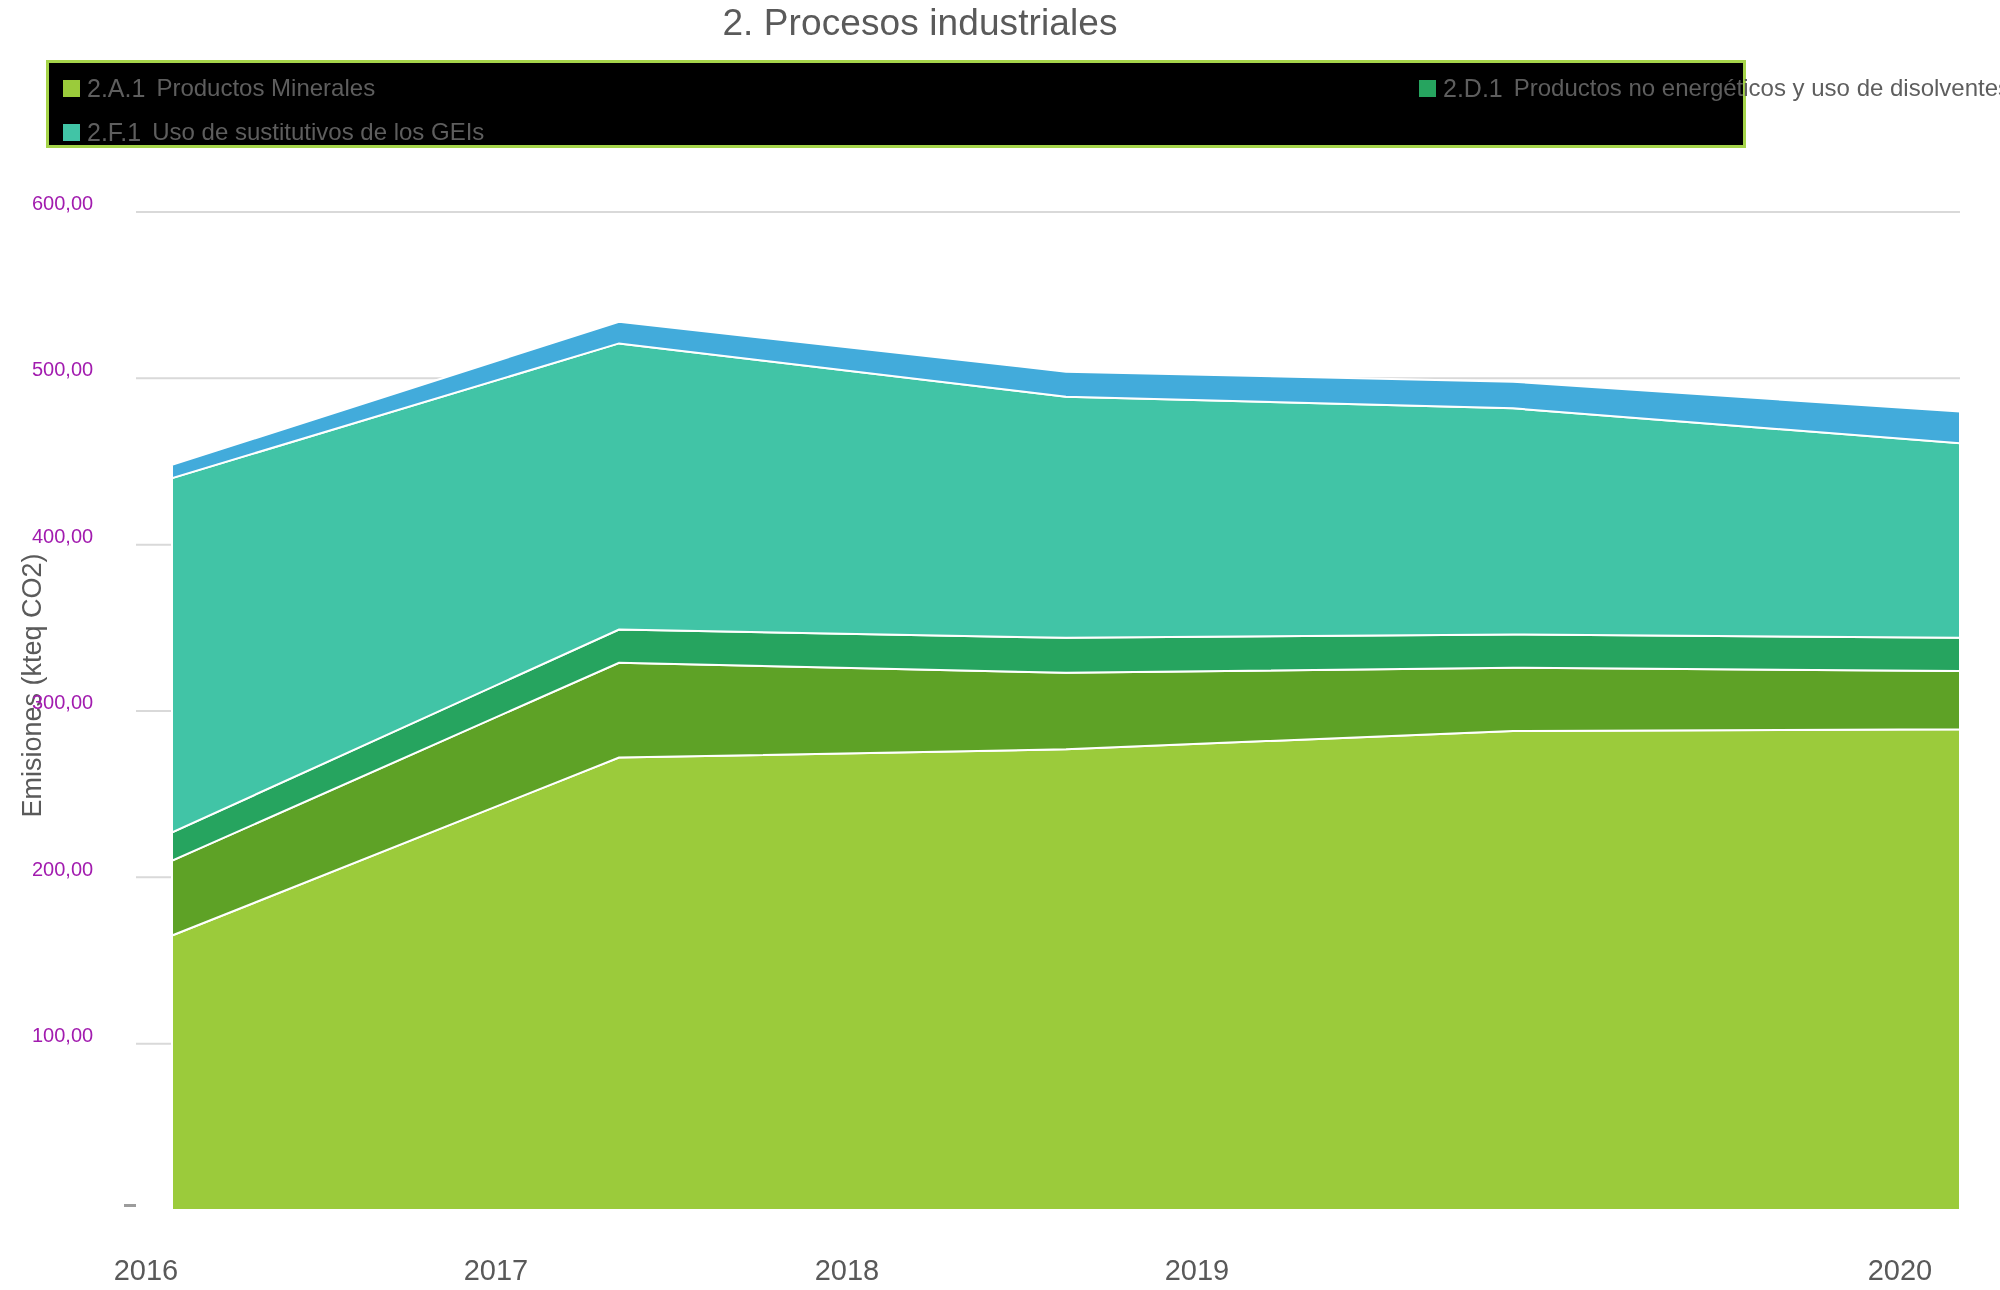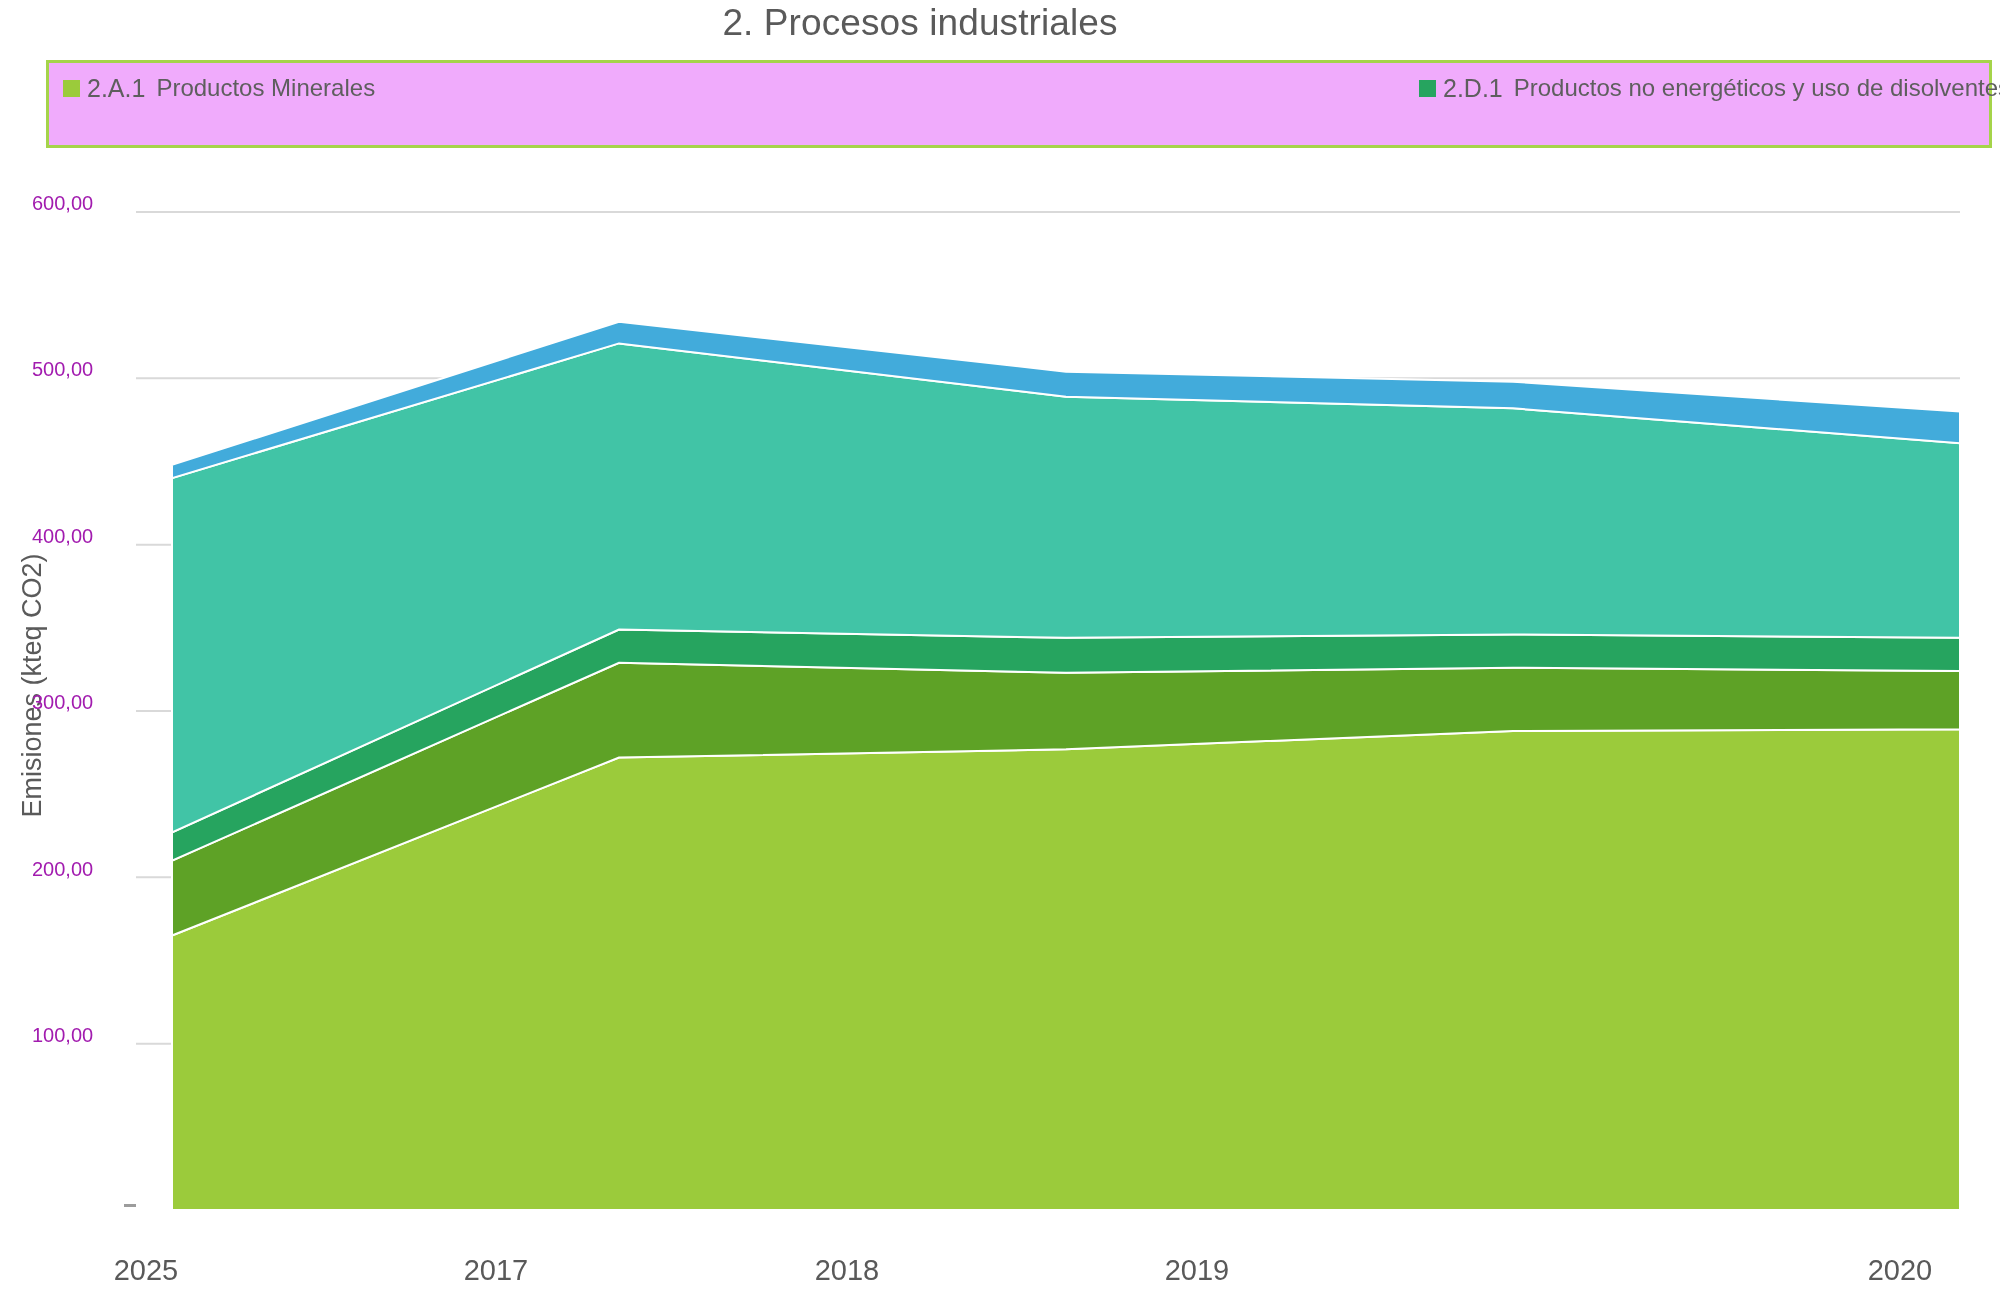--- a/index.html
+++ b/index.html
@@ -27,25 +27,25 @@
     font-weight: 400;
     color: #5a5a5a;
     letter-spacing: 0.1px;
   }
 
   
   #legend {
     position: absolute;
     left: 46px;
     top: 60px;
-    width: 1946px;
+    width: 1700px;
     height: 88px;
     border: 3px solid #a5d44a;
     box-sizing: border-box;
-    background: #f0abfc;
+    background: #000000;
   }
   .legend-row {
     position: absolute;
     left: 0;
     width: 100%;
     height: 44px;
   }
   .legend-row.r1 { top: 3px; }
   .legend-row.r2 { top: 47px; }
   .legend-item {
@@ -137,35 +137,40 @@
       <span class="lg-code">2.A.1</span>
       <span class="lg-label">Productos Minerales</span>
     </div>
     <div class="legend-item i2">
       <span class="swatch" style="background:#26A45F"></span>
       <span class="lg-code">2.D.1</span>
       <span class="lg-label">Productos no energéticos y uso de disolventes</span>
     </div>
   </div>
   <div class="legend-row r2">
+    <div class="legend-item i3">
+      <span class="swatch" style="background:#41C4A6"></span>
+      <span class="lg-code">2.F.1</span>
+      <span class="lg-label">Uso de sustitutivos de los GEIs</span>
+    </div>
   </div>
 </div>
 
 <div id="plot-wrap">
   <div id="y-axis-title">Emisiones (kteq CO2)</div>
 
   <div class="y-tick-label" style="top:42px">600,00</div>
   <div class="y-tick-label" style="top:208px">500,00</div>
   <div class="y-tick-label" style="top:375px">400,00</div>
   <div class="y-tick-label" style="top:541px">300,00</div>
   <div class="y-tick-label" style="top:708px">200,00</div>
   <div class="y-tick-label" style="top:874px">100,00</div>
   <div id="zero-dash"></div>
 
-  <div class="x-tick-label" style="left:56px">2025</div>
+  <div class="x-tick-label" style="left:56px">2016</div>
   <div class="x-tick-label" style="left:406px">2017</div>
   <div class="x-tick-label" style="left:757px">2018</div>
   <div class="x-tick-label" style="left:1107px">2019</div>
   <div class="x-tick-label" style="left:1810px">2020</div>
 
   <svg id="svg-plot" width="2000" height="1140">
     <g id="gridlines">
         <line x1="136" x2="1960" y1="893.6666666666667" y2="893.6666666666667" stroke="#d9d9d9" stroke-width="2"></line>
         <line x1="136" x2="1960" y1="727.3333333333334" y2="727.3333333333334" stroke="#d9d9d9" stroke-width="2"></line>
         <line x1="136" x2="1960" y1="561" y2="561" stroke="#d9d9d9" stroke-width="2"></line>

